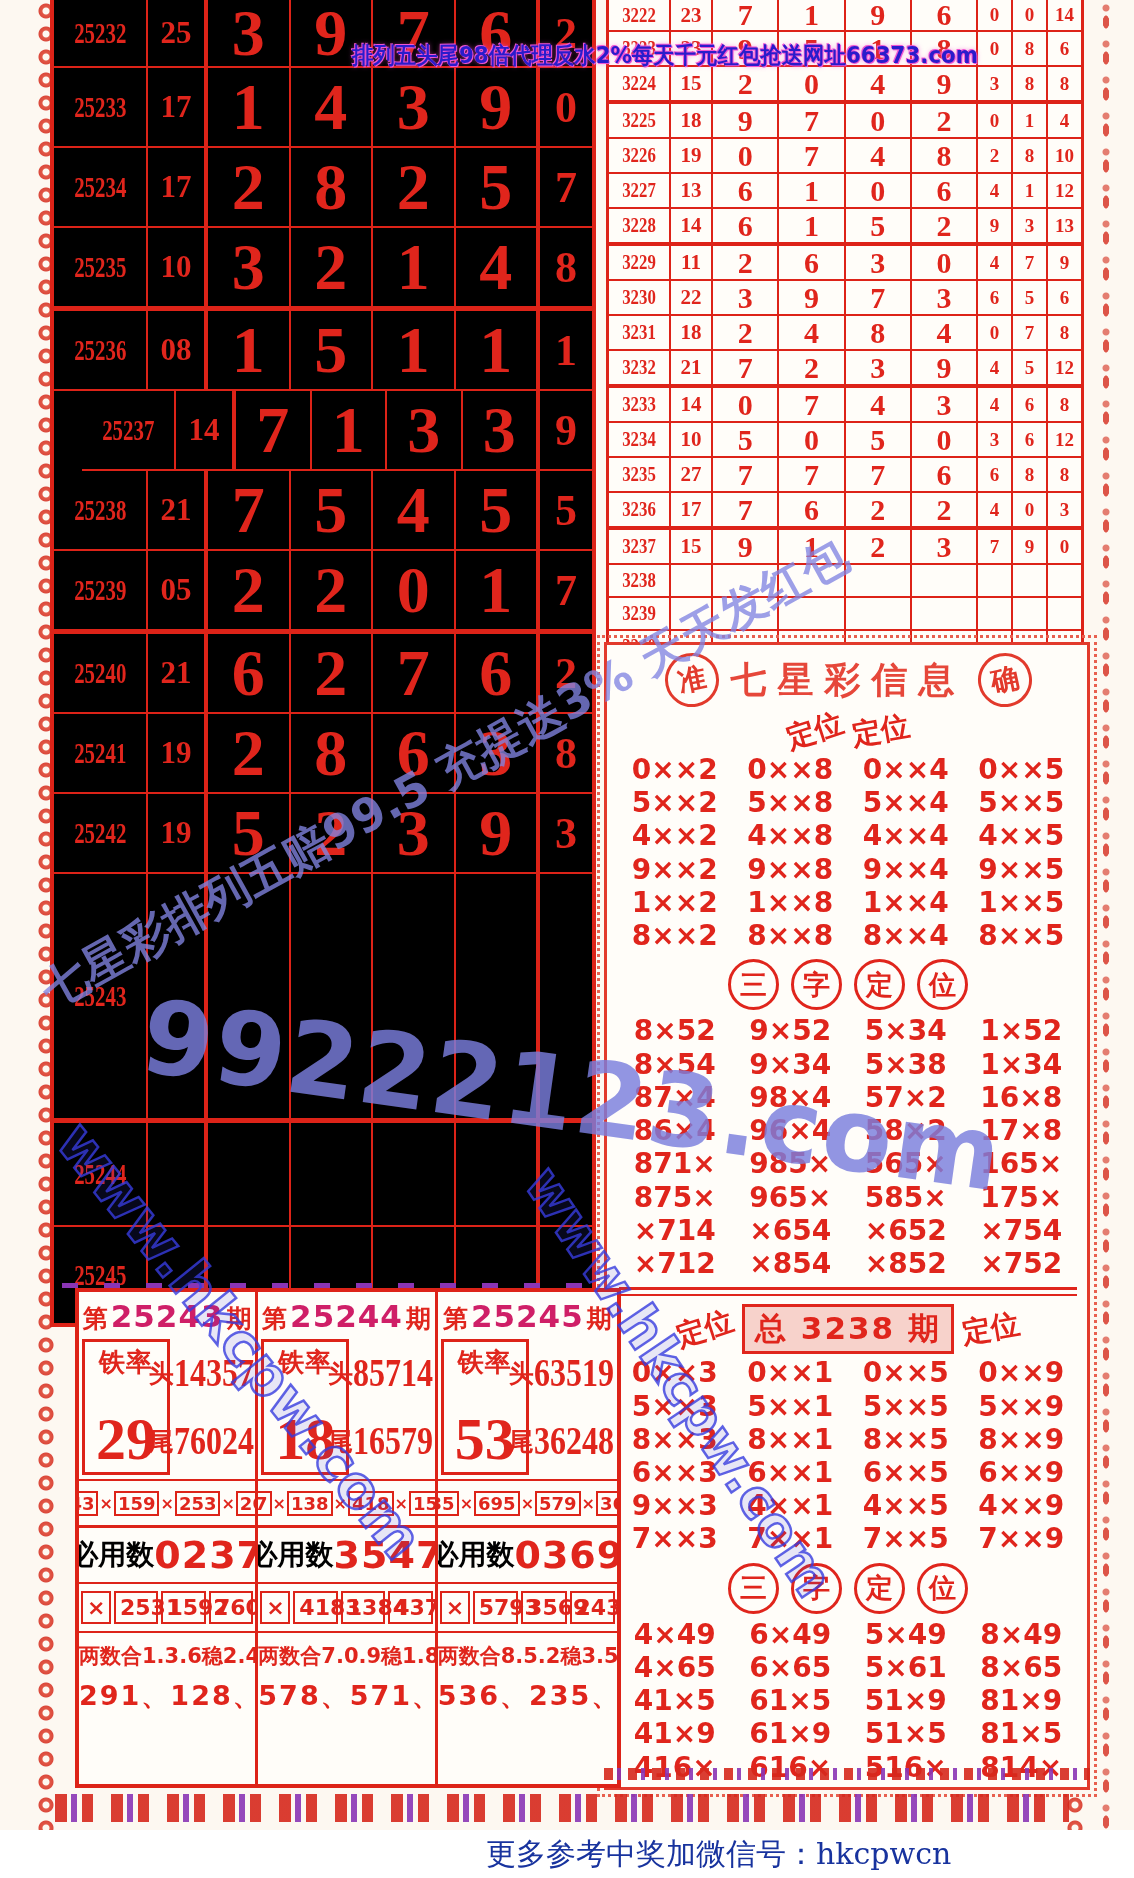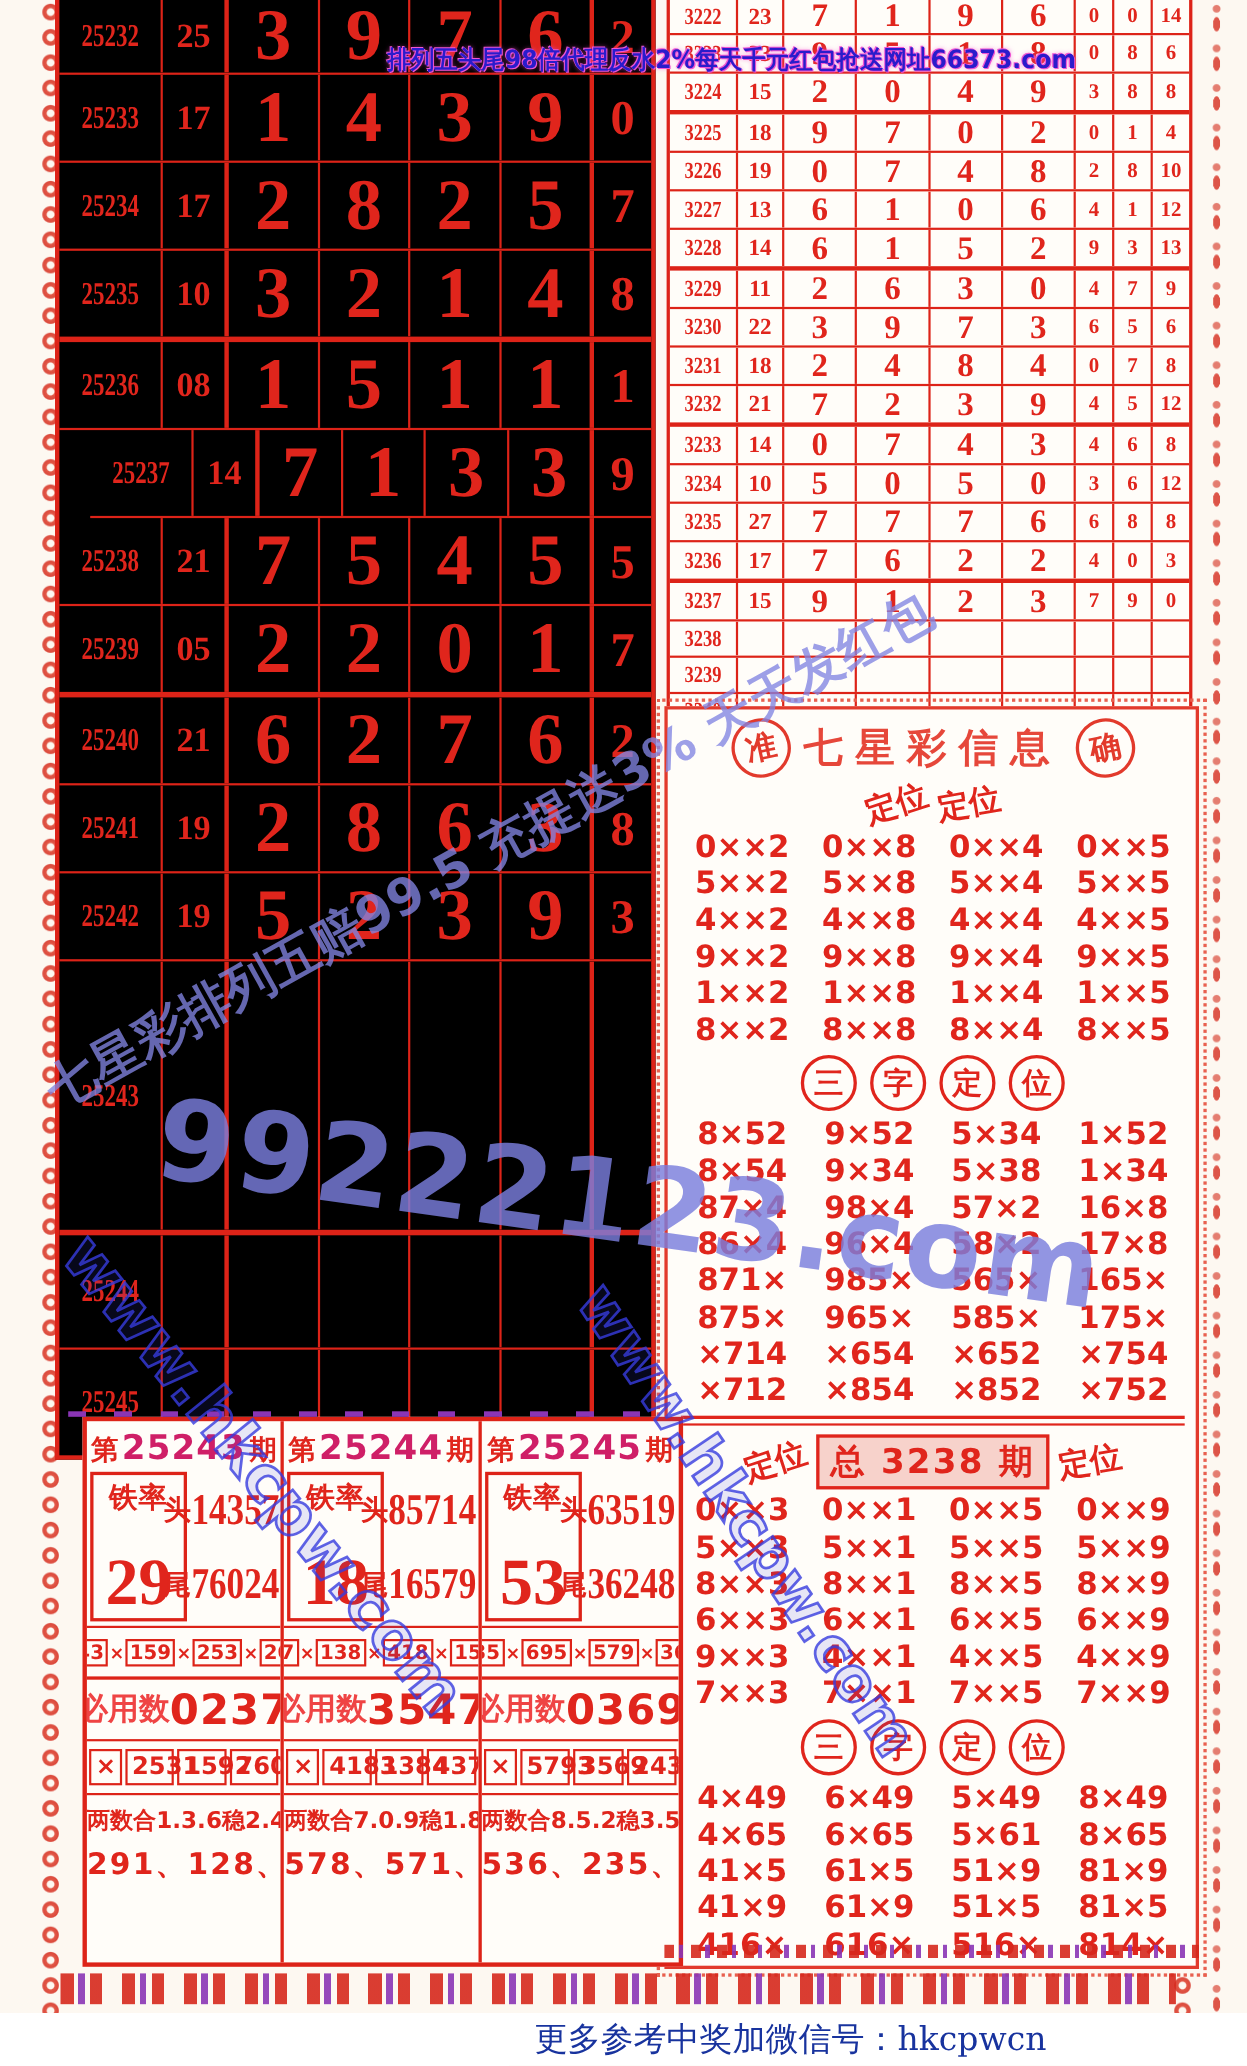--- a/index.html
+++ b/index.html
@@ -83,21 +83,21 @@
   .ht{flex:1;display:flex;flex-direction:column;justify-content:space-around;min-width:0}
   .ht-row{display:flex;align-items:center;justify-content:center;white-space:nowrap}
   .ht-label{color:#e0251c;font:bold 25px "Liberation Serif",serif;flex:0 0 auto}
   .ht-num{color:#e0251c;font:bold 40px/1 "Liberation Serif",serif;transform:scaleX(.8);transform-origin:left}
   .p-small{display:flex;align-items:center;justify-content:center;gap:1px;padding:5px 1px;
            border-bottom:3px solid #dd2318;min-height:34px;flex-wrap:nowrap}
   .ps-box{border:2px solid #dd2318;color:#e0251c;font:bold 18px "DejaVu Sans",sans-serif;padding:0 2px;white-space:nowrap}
   .ps-x{color:#e0251c;font:bold 16px "DejaVu Sans",sans-serif}
   .p-biyong{display:flex;align-items:center;justify-content:center;border-bottom:2px solid #dd2318;
             padding:8px 0;white-space:nowrap}
-  .by-label{color:#ef4444;font:bold 28px "DejaVu Sans",sans-serif}
+  .by-label{color:#000000;font:bold 28px "DejaVu Sans",sans-serif}
   .by-num{color:#e0251c;font:bold 38px/1 "DejaVu Sans",sans-serif;letter-spacing:1px}
   .p-boxed{display:flex;justify-content:center;gap:3px;padding:7px 2px;border-bottom:2px solid #dd2318}
   .pb-box{border:2px solid #dd2318;color:#e0251c;font:bold 22px "DejaVu Sans",sans-serif;padding:2px 4px;
           min-width:18px;text-align:center;white-space:nowrap}
   .p-liang{color:#e0251c;font:bold 21px "DejaVu Sans",sans-serif;text-align:center;padding:9px 0 3px;white-space:nowrap}
   .p-final{color:#e0251c;font:bold 27px "DejaVu Sans",sans-serif;text-align:center;padding:5px 0 8px;letter-spacing:2px;white-space:nowrap}
 
   
   .purple-dash{position:absolute;left:62px;top:1283px;width:546px;height:5px;z-index:6;
     background:repeating-linear-gradient(90deg,#8a35b5 0 16px,rgba(0,0,0,0) 16px 42px)}

